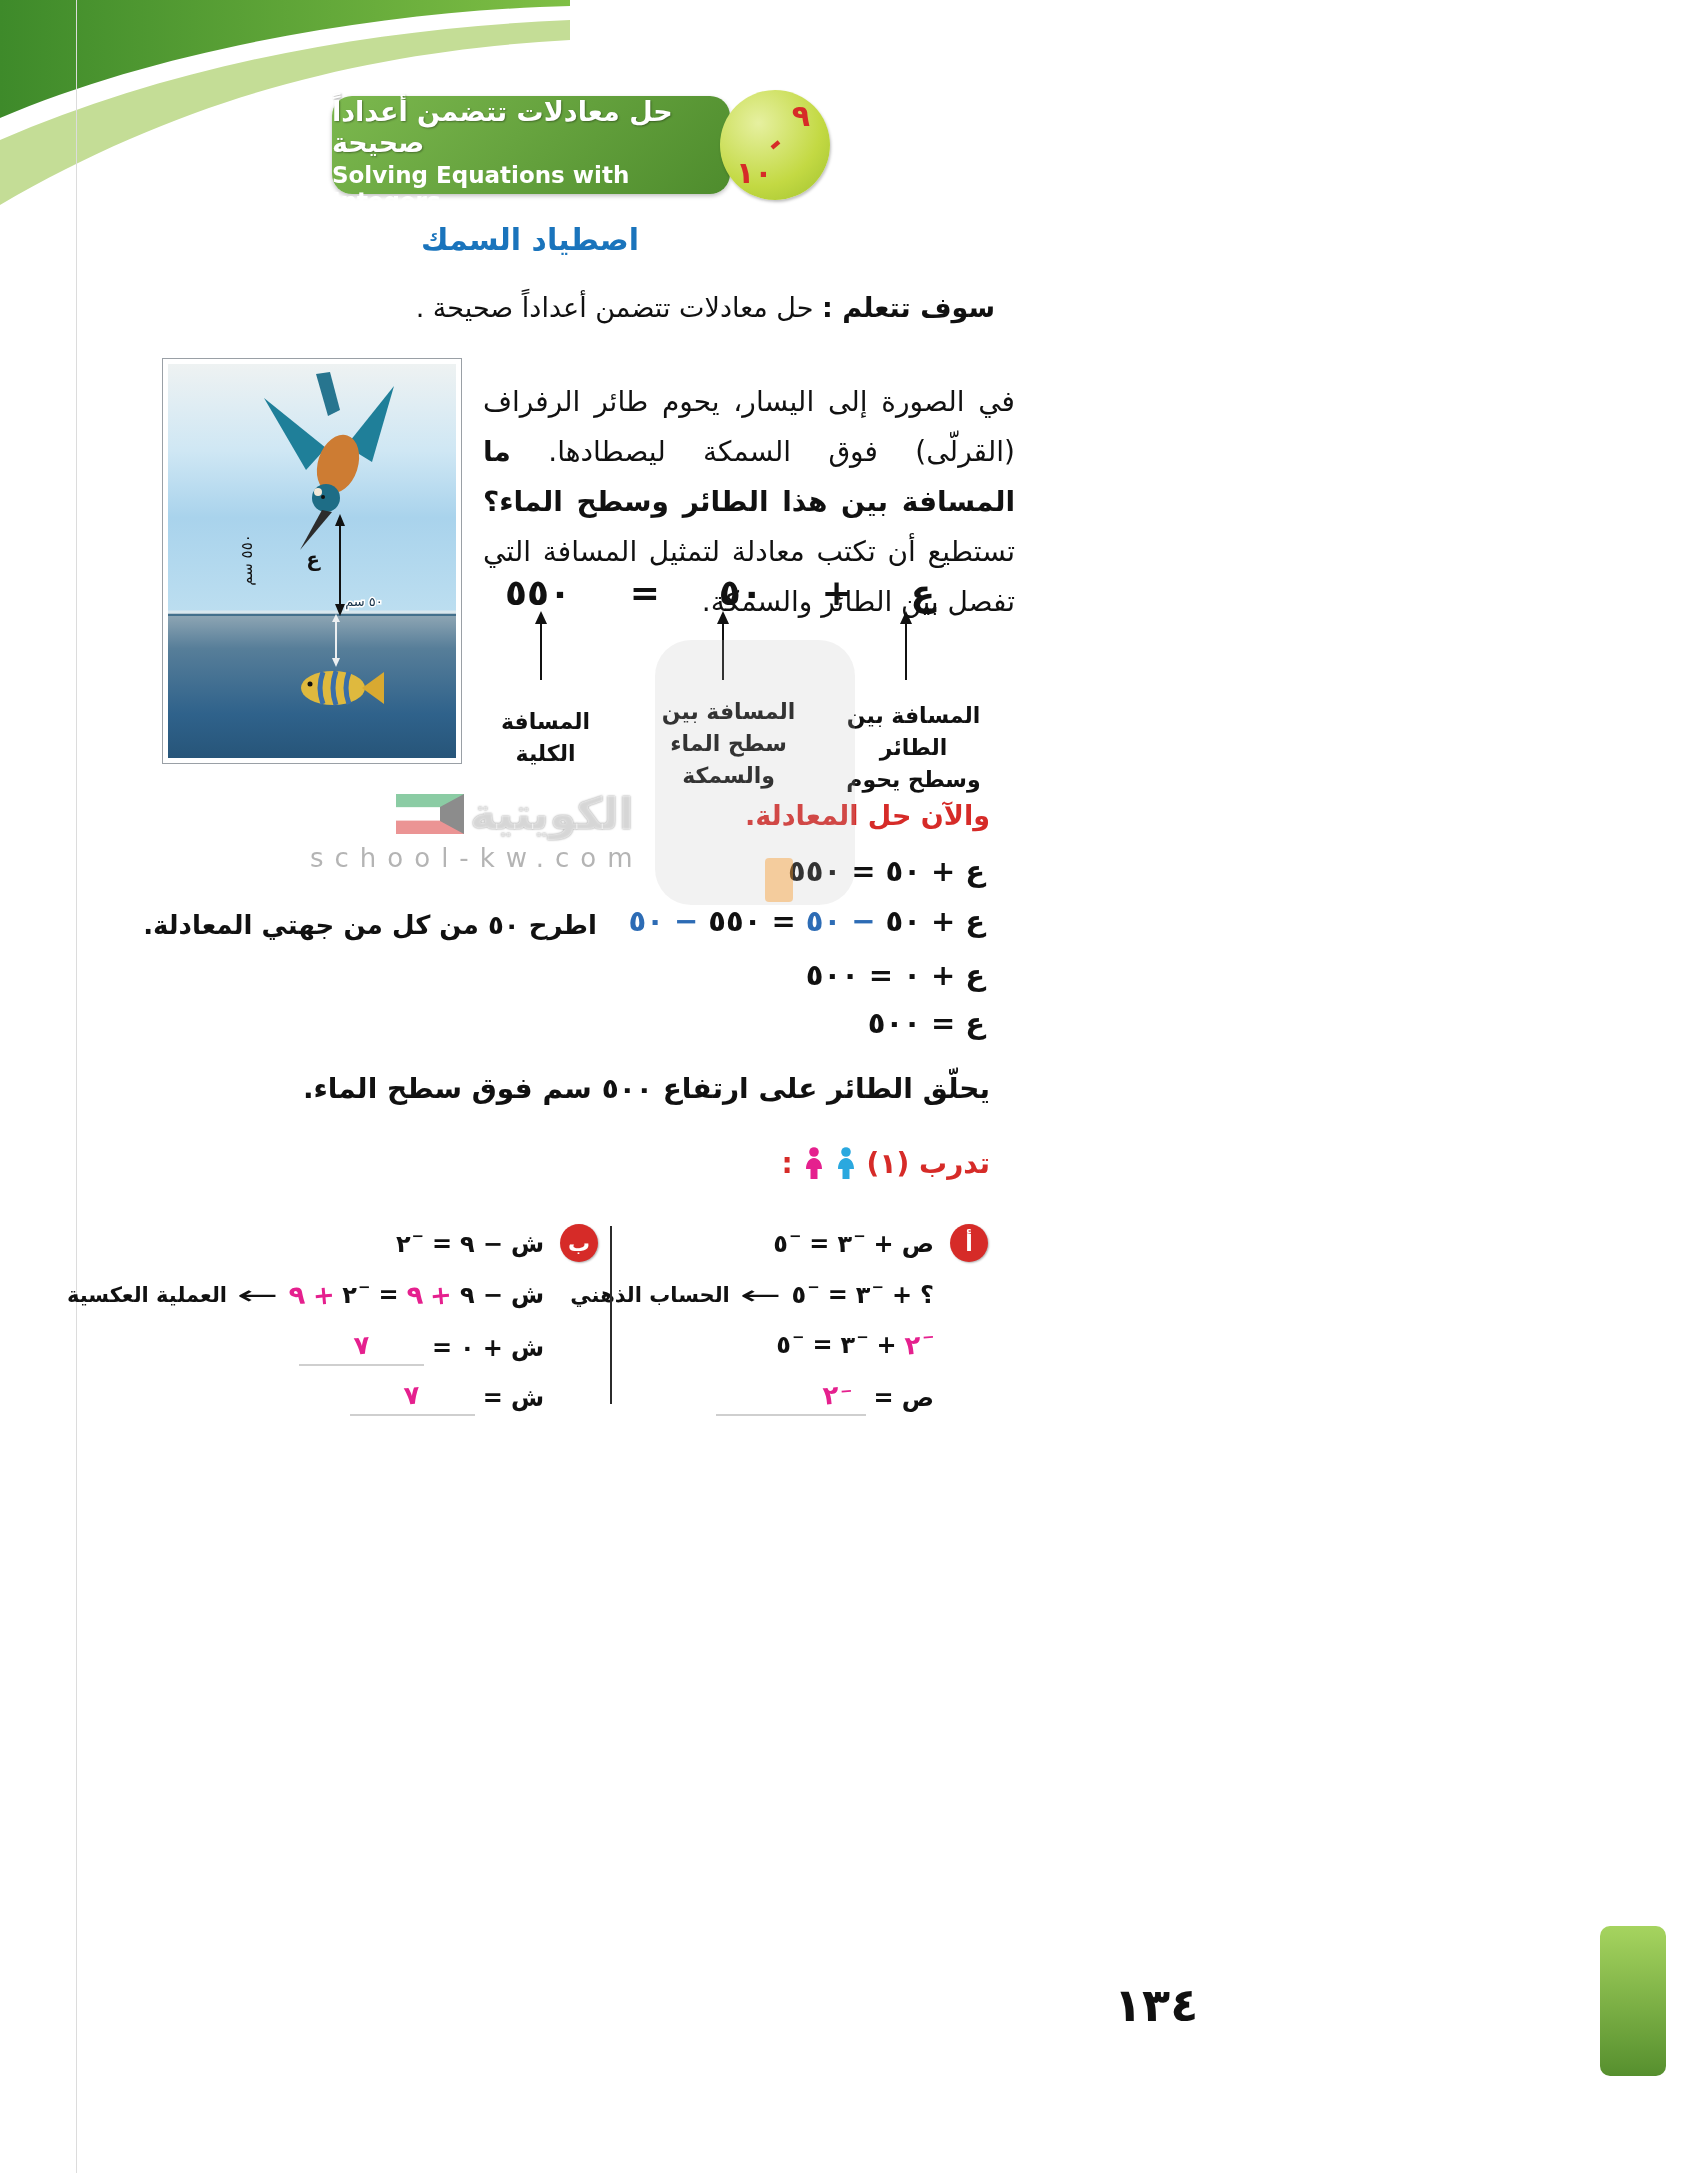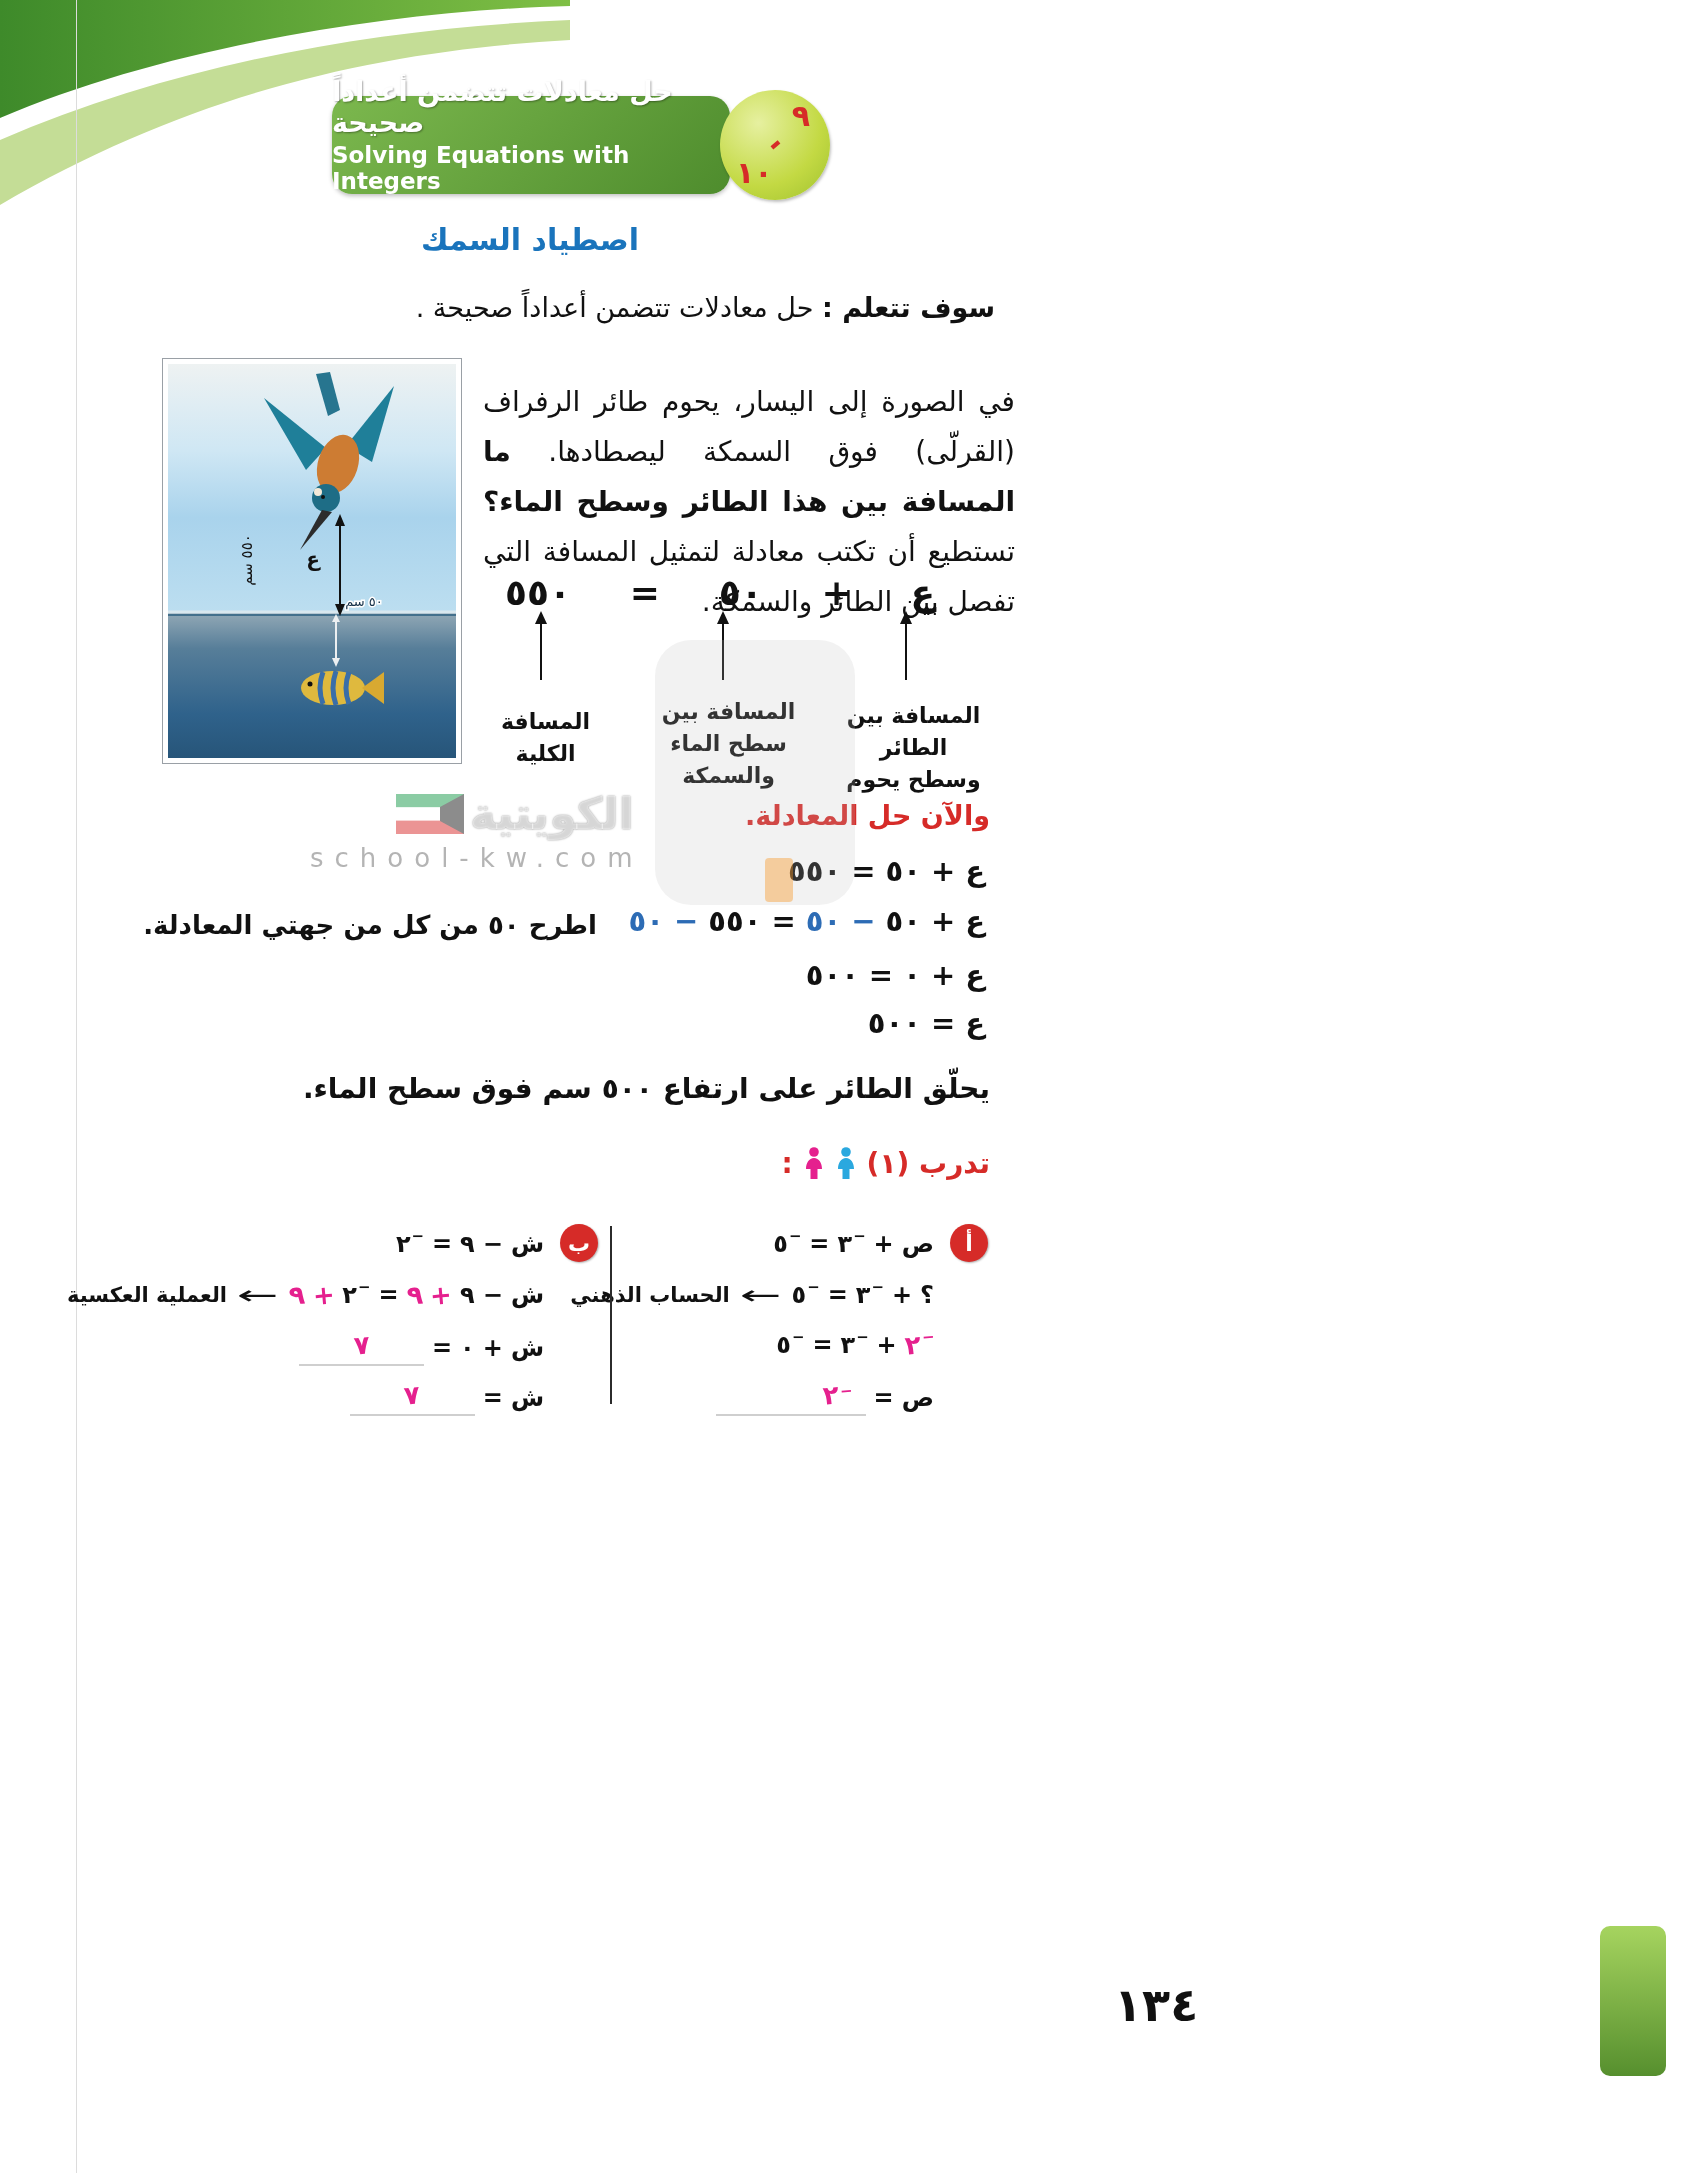--- a/index.html
+++ b/index.html
@@ -9,21 +9,21 @@
   }
   html,body{margin:0;padding:0;background:#fff;}
   body{font-family:"DejaVu Sans",sans-serif;color:#111;}
   .page{position:relative;width:1701px;height:2173px;background:#ffffff;overflow:hidden;}
   .abs{position:absolute;}
   .rtl{direction:rtl;}
 
   
   .banner{left:332px;top:96px;width:398px;height:98px;border-radius:20px;
     background:linear-gradient(135deg,var(--banner-light,#7cb84e),var(--banner-dark,#4e8c2d));
-    display:flex;flex-direction:column;justify-content:flex-end;align-items:center;gap:4px;
+    display:flex;flex-direction:column;justify-content:space-between;align-items:center;gap:4px;
     box-shadow:0 2px 4px rgba(0,0,0,.25);}
   .banner .ar{color:#fff;font-weight:bold;font-size:27px;text-shadow:1px 1px 2px rgba(0,0,0,.35);}
   .banner .en{color:#fff;font-weight:bold;font-size:23px;direction:ltr;}
   .lesson-badge{left:720px;top:90px;width:110px;height:110px;border-radius:50%;
     background:radial-gradient(circle at 35% 30%,#e6f0a0,var(--badge-fill,#c3d943) 60%,#9fc12e);
     box-shadow:1px 2px 3px rgba(0,0,0,.25);}
   .lesson-badge span{position:absolute;color:var(--lesson-red,#d62b28);font-weight:bold;font-size:30px;}
   .lesson-badge .n-top{right:20px;top:8px;}
   .lesson-badge .n-dash{left:48px;top:36px;transform:rotate(-40deg);}
   .lesson-badge .n-bottom{left:16px;bottom:10px;}

